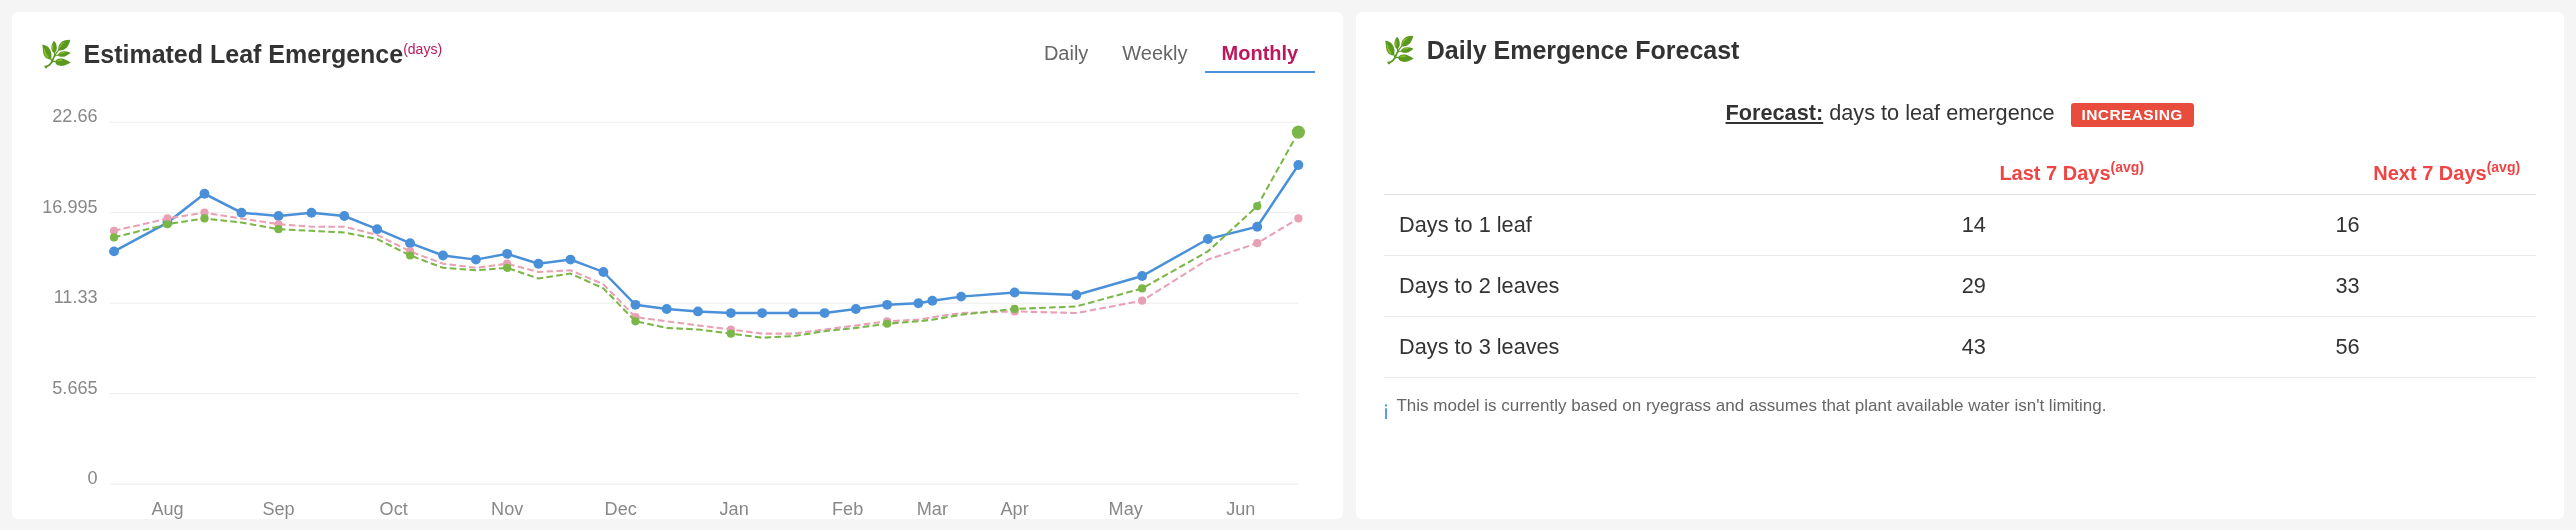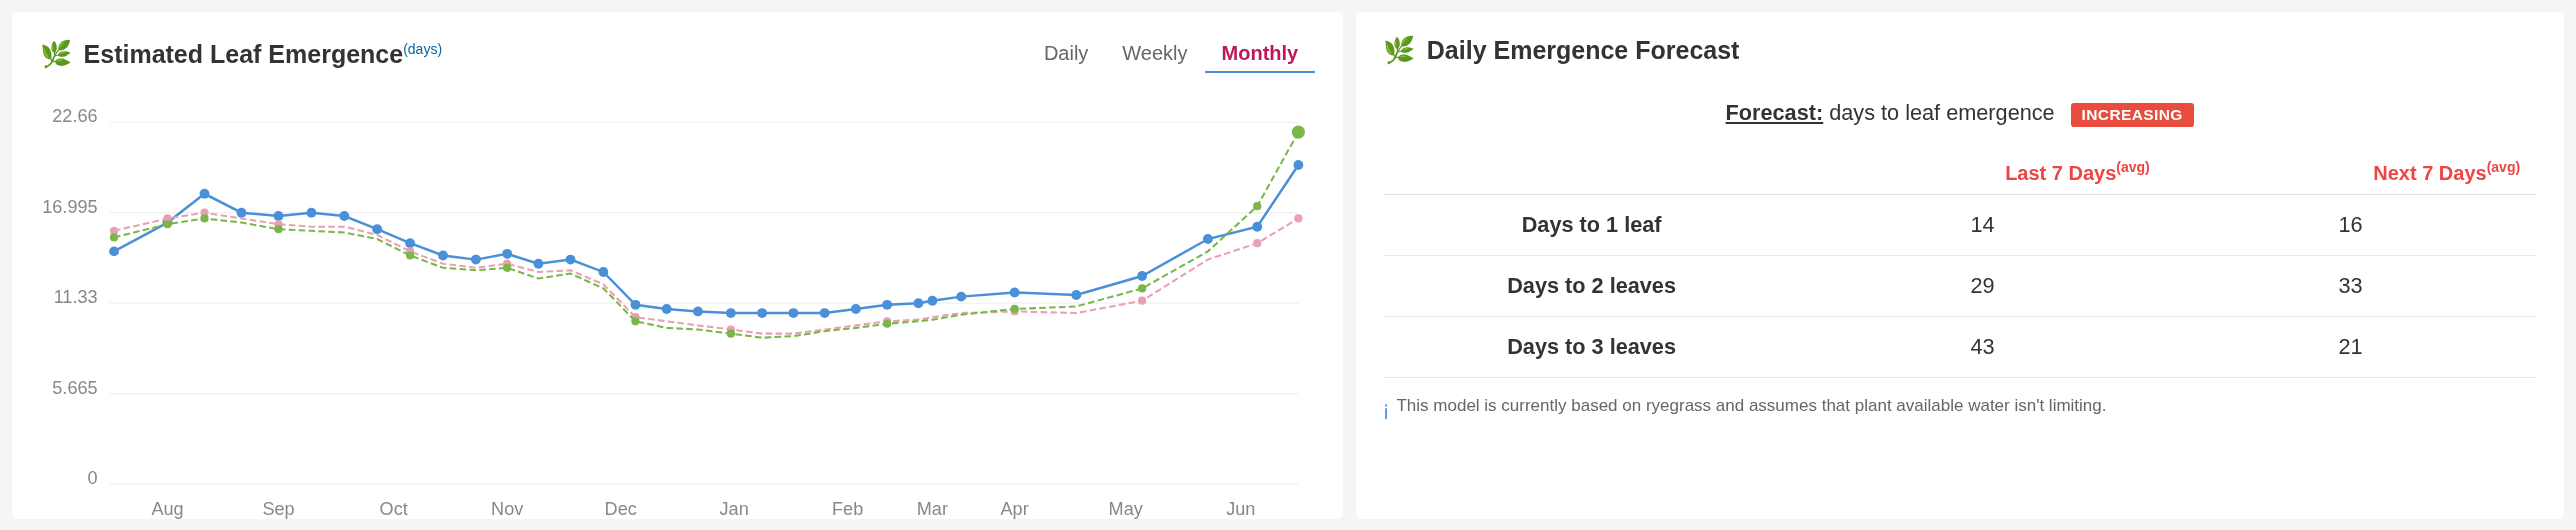--- a/index.html
+++ b/index.html
@@ -34,21 +34,21 @@
       font-weight: 600;
       color: #333;
     }
     .panel-title .leaf-icon {
       color: #5a8a3c;
       font-size: 26px;
     }
     .panel-title sup {
       font-size: 14px;
       font-weight: 400;
-      color: #0369a1;
+      color: #be185d;
     }
     .tab-group {
       display: flex;
       gap: 0;
       align-items: center;
     }
     .tab {
       padding: 6.2px 17px;
       font-size: 20px;
       color: #666;
@@ -117,22 +117,22 @@
       font-size: 14px;
     }
     .forecast-table td {
       padding: 17px 15.5px;
       font-size: 21.7px;
       color: #333;
       border-bottom: 0.8px solid #e8e8e8;
       text-align: center;
     }
     .forecast-table td:first-child {
-      text-align: center;
-      font-weight: 700;
+      text-align: left;
+      font-weight: 400;
     }
     .forecast-note {
       margin-top: 18.6px;
       font-size: 17px;
       color: #666;
       display: flex;
       align-items: flex-start;
       gap: 7.7px;
     }
     .info-icon {
@@ -306,21 +306,21 @@
         <td>16</td>
       </tr>
       <tr>
         <td>Days to 2 leaves</td>
         <td>29</td>
         <td>33</td>
       </tr>
       <tr>
         <td>Days to 3 leaves</td>
         <td>43</td>
-        <td>21</td>
+        <td>56</td>
       </tr>
     </tbody>
   </table>
 
   <div class="forecast-note">
     <span class="info-icon">ℹ</span>
     <span>This model is currently based on ryegrass and assumes that plant available water isn't limiting.</span>
   </div>
 </div>
 

